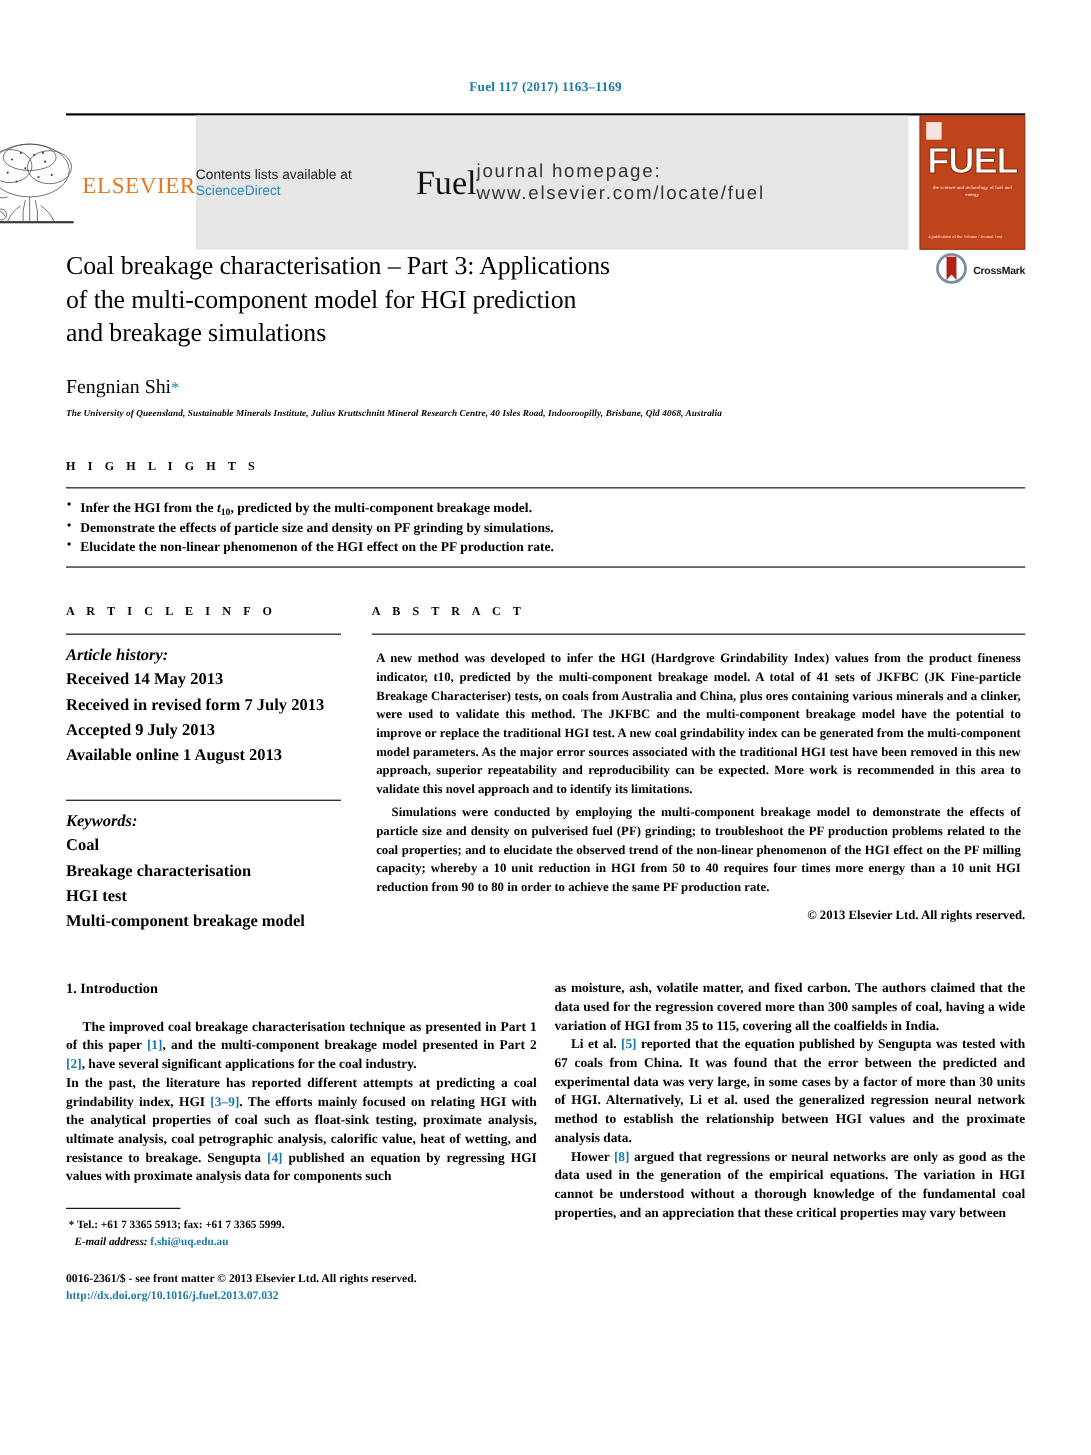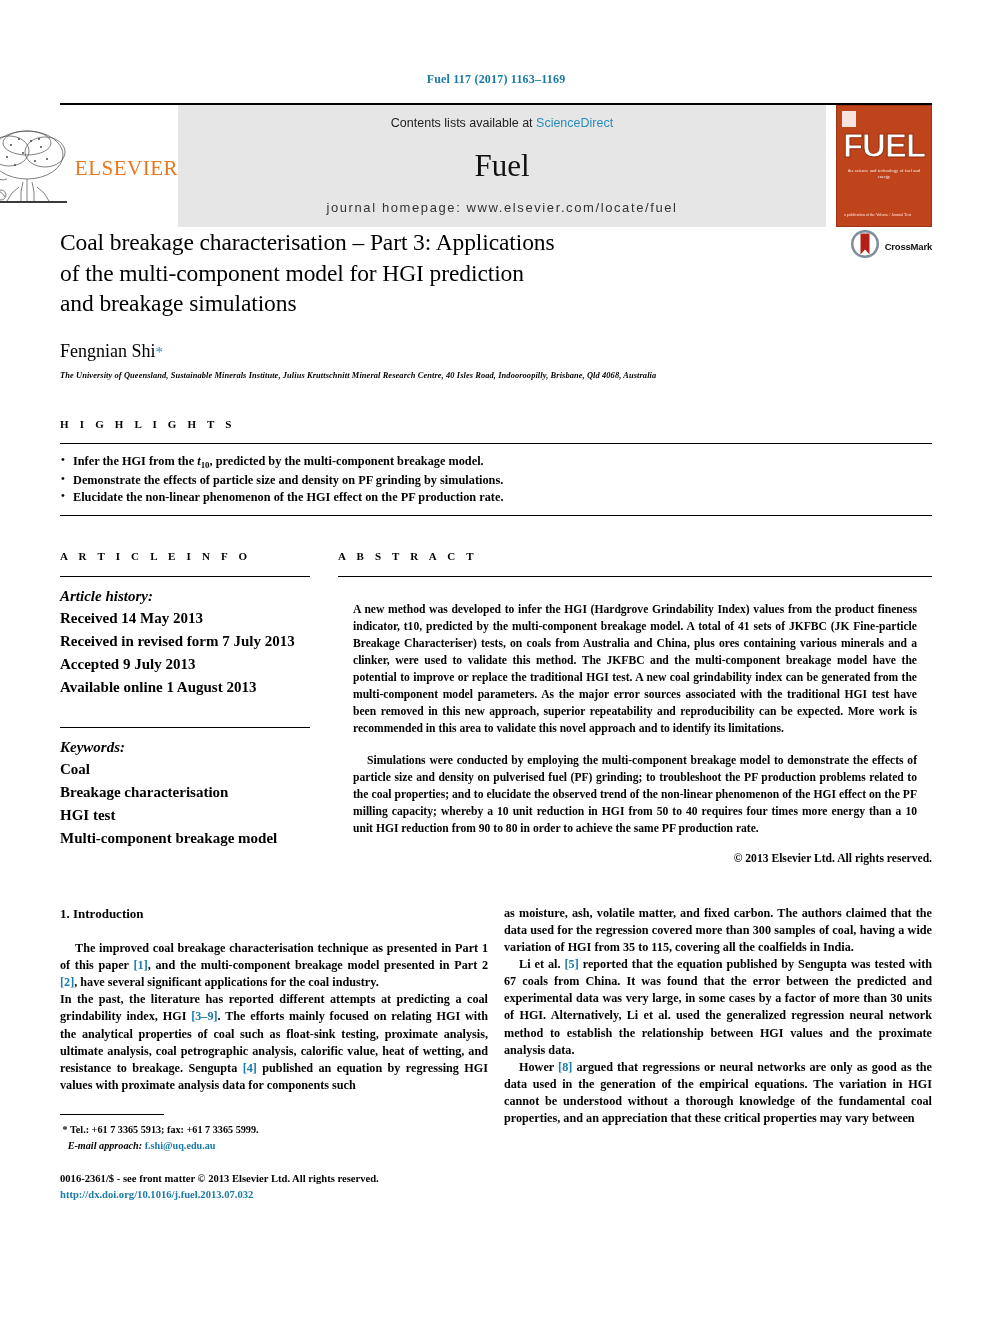--- a/index.html
+++ b/index.html
@@ -57,41 +57,41 @@
     color: #E87722;
     font-size: 21px;
     letter-spacing: .5px;
     line-height: 1;
     padding-bottom: 2px;
   }
   .banner {
     flex: 1 1 auto;
     background: #e6e6e6;
     display: flex;
-    flex-direction: column;
+    flex-direction: row;
     align-items: center;
     justify-content: space-between;
     padding: 11px 0 12px 0;
     box-sizing: border-box;
   }
   .banner-top {
     font-family: "Liberation Sans", sans-serif;
     font-size: 12.5px;
     color: #222;
   }
   .banner-top .sd-link { color: #2a8bbd; }
   .banner-title {
     font-family: "Liberation Serif", serif;
     font-size: 31px;
     color: #111;
     line-height: 1;
   }
   .banner-home {
     font-family: "Liberation Sans", sans-serif;
-    font-size: 13px;
+    font-size: 17px;
     color: #333;
     letter-spacing: 1.6px;
   }
   .cover-thumb {
     width: 96px;
     flex: 0 0 96px;
     margin-left: 10px;
     background: #C0441B;
     position: relative;
     border: 1px solid #9d3614;
@@ -232,21 +232,21 @@
   .info-gap { height: 14px; }
 
   .abs-rule { margin-top: 14px; border-top: 1px solid #000; }
   .abs-body {
     padding-top: 9px;
     font-size: 11.6px;
     line-height: 1.47;
     text-align: justify;
     font-weight: bold;
   }
-  .abs-body p { margin: 15px; }
+  .abs-body p { margin: 4px; }
   .abs-body p + p { text-indent: 14px; }
   .copyright {
     text-align: right;
     font-size: 11.6px;
     font-weight: bold;
     margin-top: 10px;
   }
 
   
   .body-cols {
@@ -426,21 +426,21 @@
   <div class="body-cols">
 
     <div class="body-col">
       <h2 class="sec-title">1. Introduction</h2>
       <p class="indent"><span>The improved coal breakage characterisation technique as presented in Part 1 of this paper </span><span class="ref">[1]</span><span>, and the multi-component breakage model presented in Part 2 </span><span class="ref">[2]</span><span>, have several significant applications for the coal industry.</span></p>
       <p><span>In the past, the literature has reported different attempts at predicting a coal grindability index, HGI </span><span class="ref">[3–9]</span><span>. The efforts mainly focused on relating HGI with the analytical properties of coal such as float-sink testing, proximate analysis, ultimate analysis, coal petrographic analysis, calorific value, heat of wetting, and resistance to breakage. Sengupta </span><span class="ref">[4]</span><span> published an equation by regressing HGI values with proximate analysis data for components such</span></p>
 
       <div class="footnote-rule"></div>
       <div class="footnote">
         <div>&nbsp;<span class="fn-star">*</span> <span>Tel.: +61 7 3365 5913; fax: +61 7 3365 5999.</span></div>
-        <div>&nbsp;&nbsp;&nbsp;<span class="em">E-mail approach:</span> <span class="link">f.shi@uq.edu.au</span></div>
+        <div>&nbsp;&nbsp;&nbsp;<span class="em">E-mail address:</span> <span class="link">f.shi@uq.edu.au</span></div>
       </div>
 
       <div class="imprint">
         <div>0016-2361/$ - see front matter © 2013 Elsevier Ltd. All rights reserved.</div>
         <div class="doi">http://dx.doi.org/10.1016/j.fuel.2013.07.032</div>
       </div>
     </div>
 
     <div class="body-col">
       <p>as moisture, ash, volatile matter, and fixed carbon. The authors claimed that the data used for the regression covered more than 300 samples of coal, having a wide variation of HGI from 35 to 115, covering all the coalfields in India.</p>

